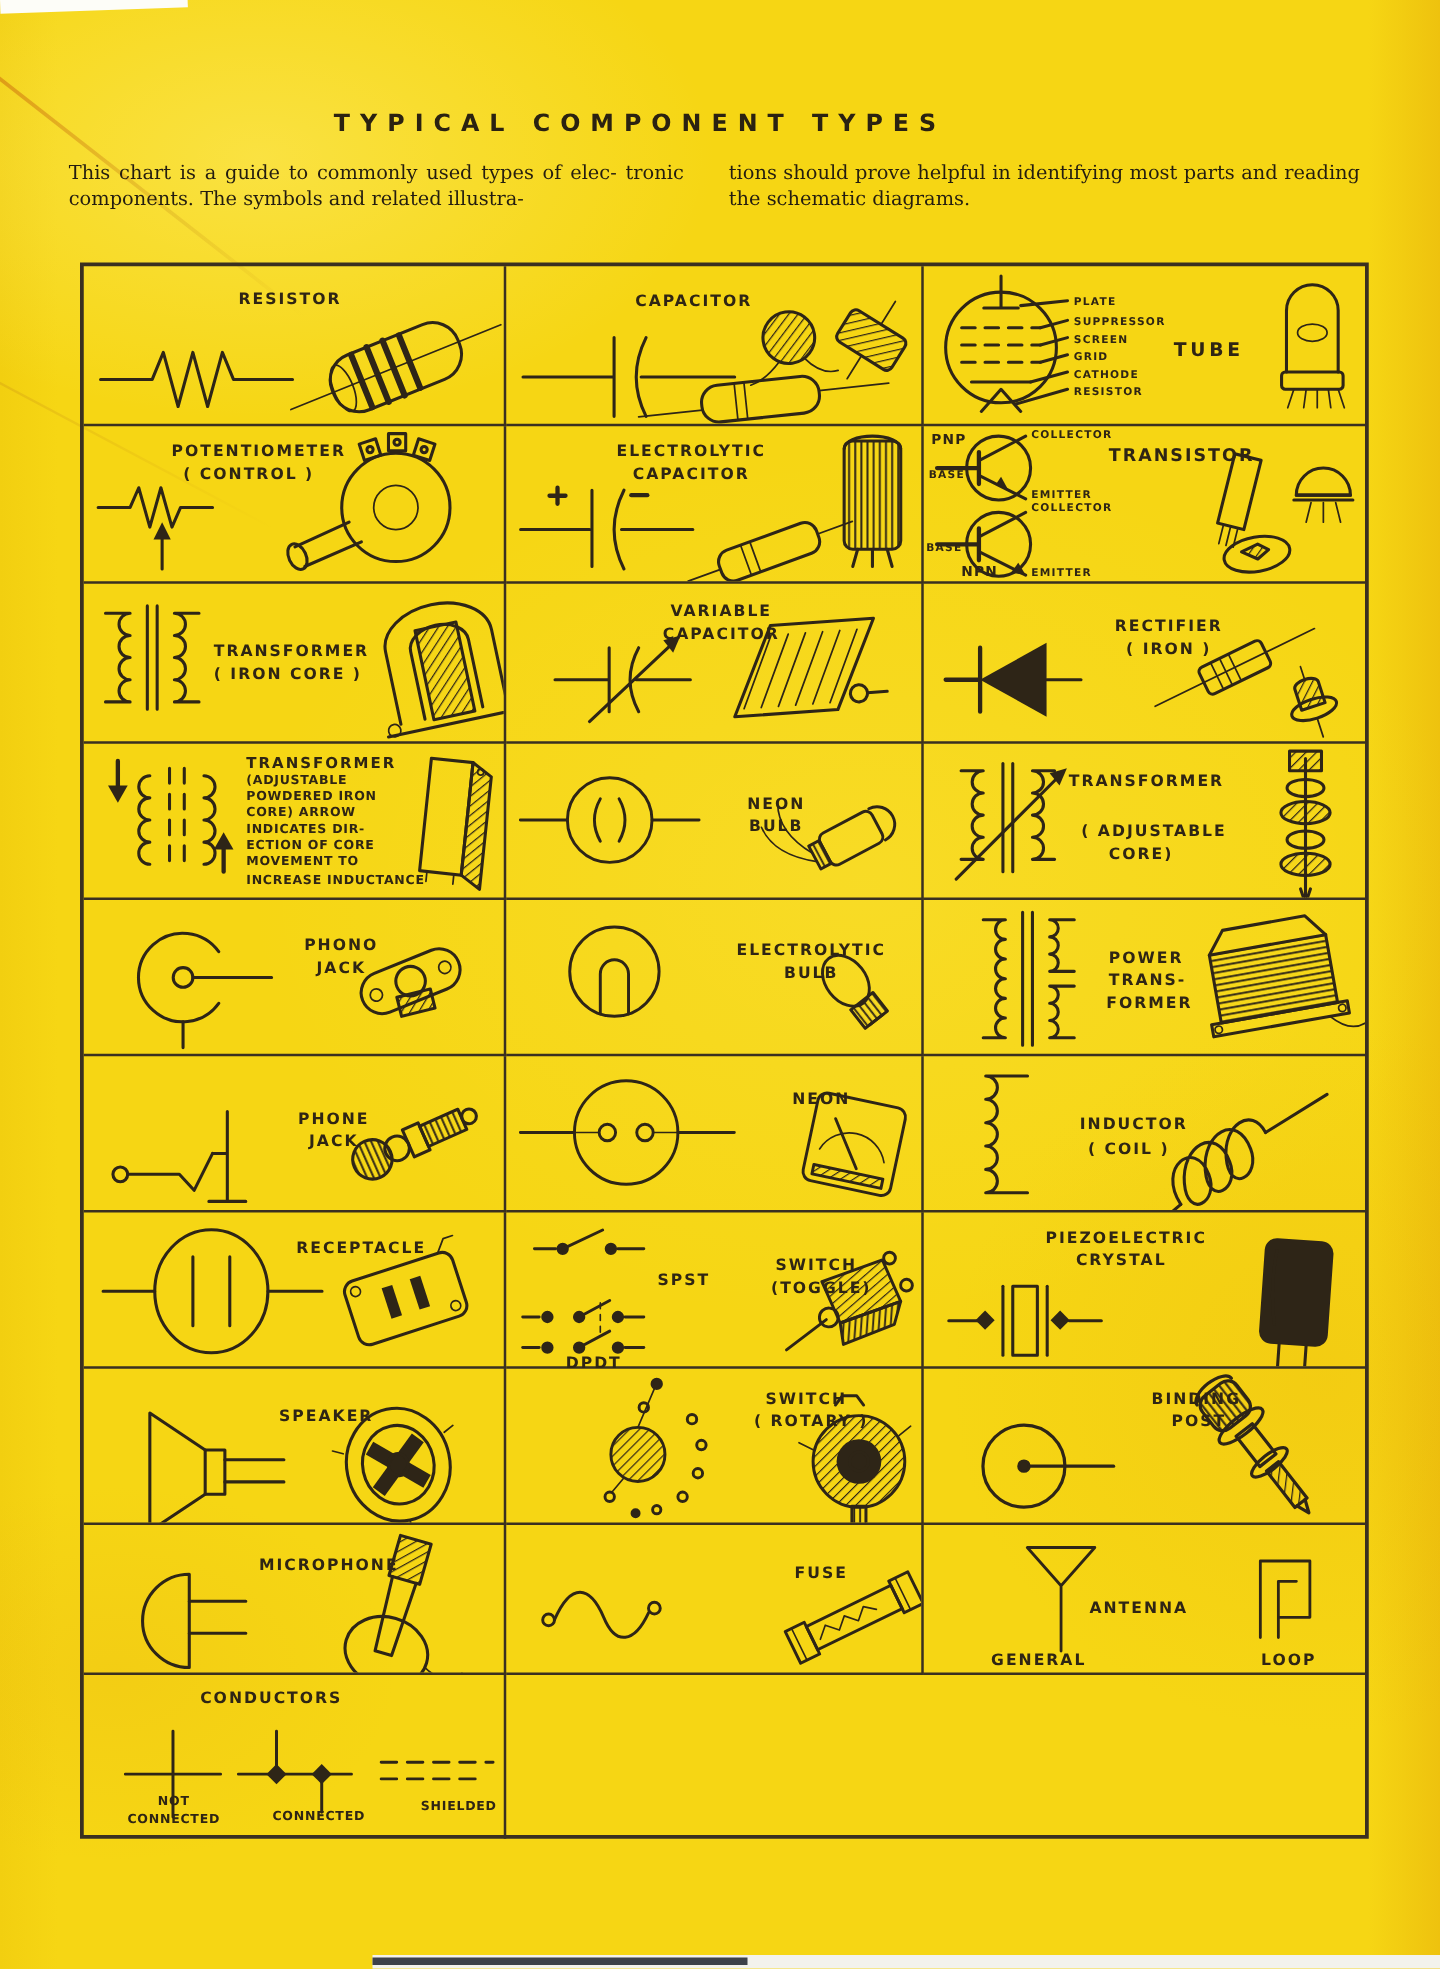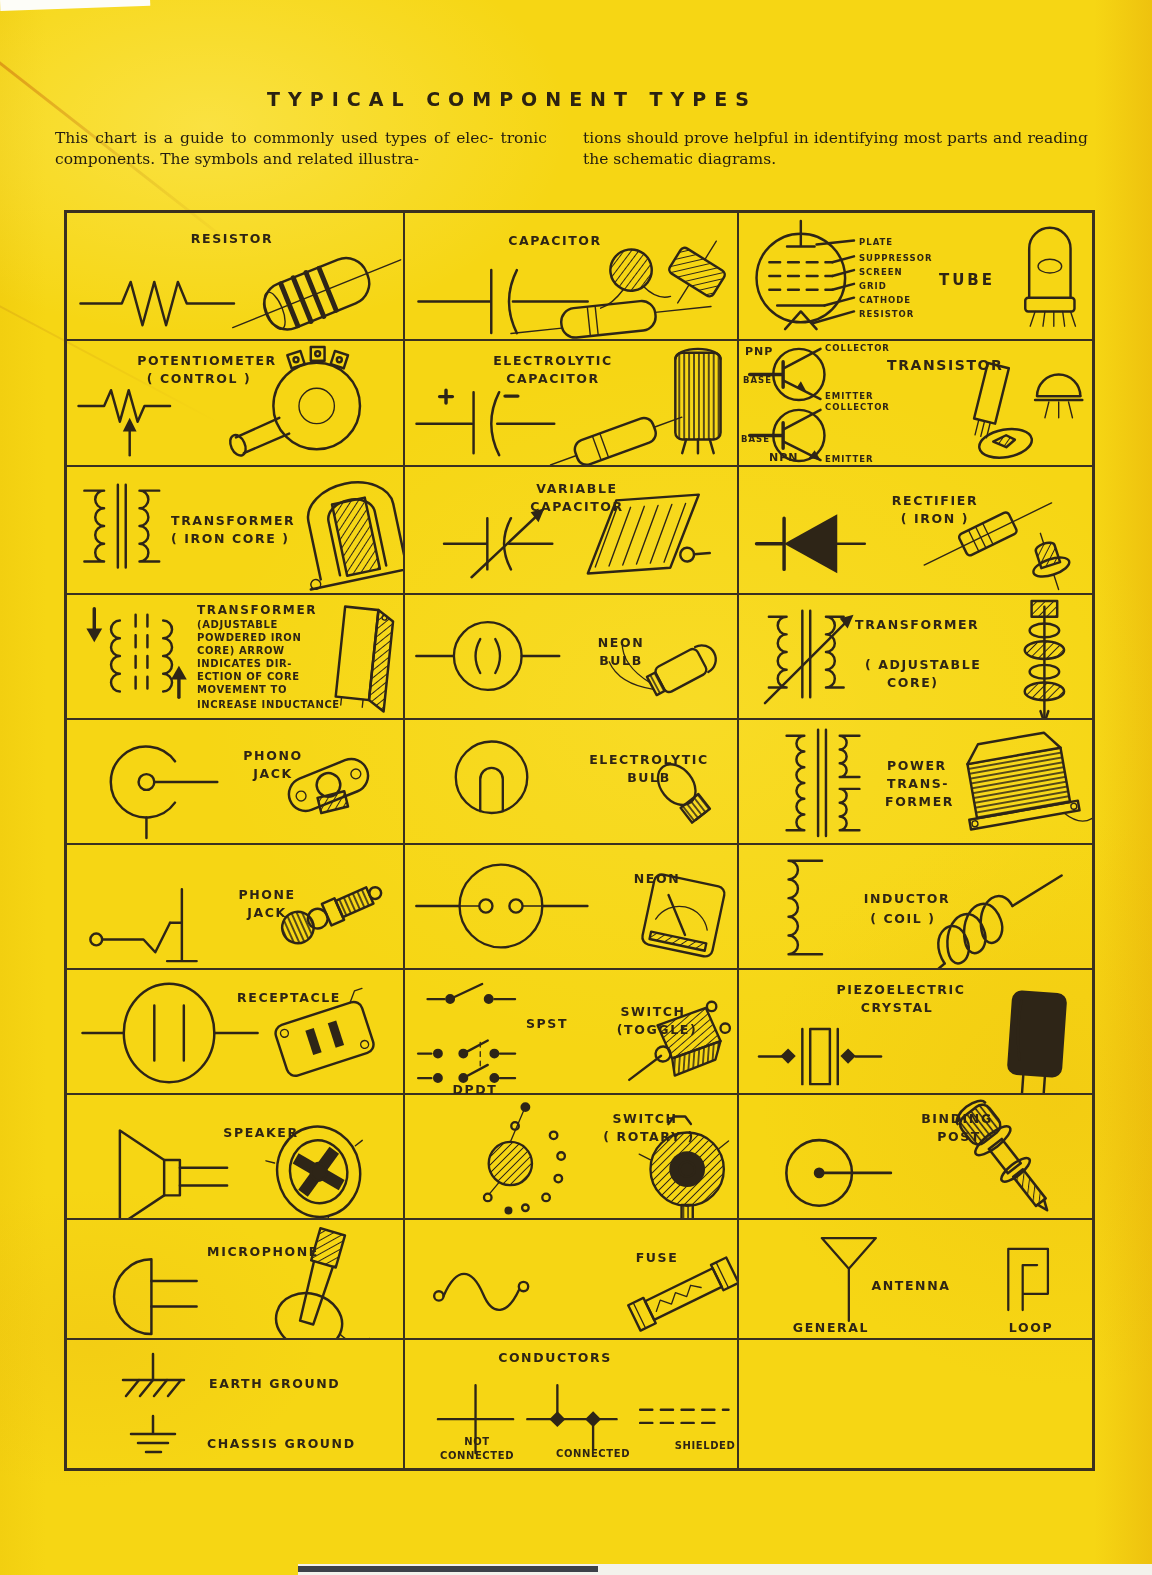--- a/index.html
+++ b/index.html
@@ -613,29 +613,20 @@
   <div class="cl">
     <svg viewBox="0 0 338 131">
       <path d="M95,112 V54 M95,54 L65,20 H125 Z"></path>
       <path d="M272,100 V32 H316 V82 H288 V50 H304 M288,82 V100"></path>
     </svg>
     <div class="lb c" style="left:172px;top:58px">ANTENNA</div>
     <div class="lb c" style="left:92px;top:100px">GENERAL</div>
     <div class="lb c" style="left:292px;top:100px">LOOP</div>
   </div>
 
-  <div class="cl">
-    <svg viewBox="0 0 334 131">
-      <path d="M85,14 V40 M55,40 H116"></path>
-      <path d="M58,56 l13,-16 M72,56 l13,-16 M86,56 l13,-16 M100,56 l13,-16" stroke-width="2.2"></path>
-      <path d="M85,76 V94 M63,94 h44 M70,103 h30 M78,112 h15"></path>
-    </svg>
-    <div class="lb" style="left:142px;top:36px">EARTH  GROUND</div>
-    <div class="lb" style="left:140px;top:96px">CHASSIS  GROUND</div>
-  </div>
 
   <div class="cl">
     <svg viewBox="0 0 353 131">
       <path d="M35,80 h80 M75,44 V116"></path>
       <path d="M130,80 h95 M162,44 V80 M200,80 V112"></path>
       <rect x="156" y="74" width="12" height="12" transform="rotate(45 162 80)" class="f"></rect>
       <rect x="194" y="74" width="12" height="12" transform="rotate(45 200 80)" class="f"></rect>
       <path d="M250,70 h94 M250,84 h80" stroke-dasharray="13 9" stroke-width="3"></path>
     </svg>
     <div class="lb c" style="left:150px;top:10px">CONDUCTORS</div>

